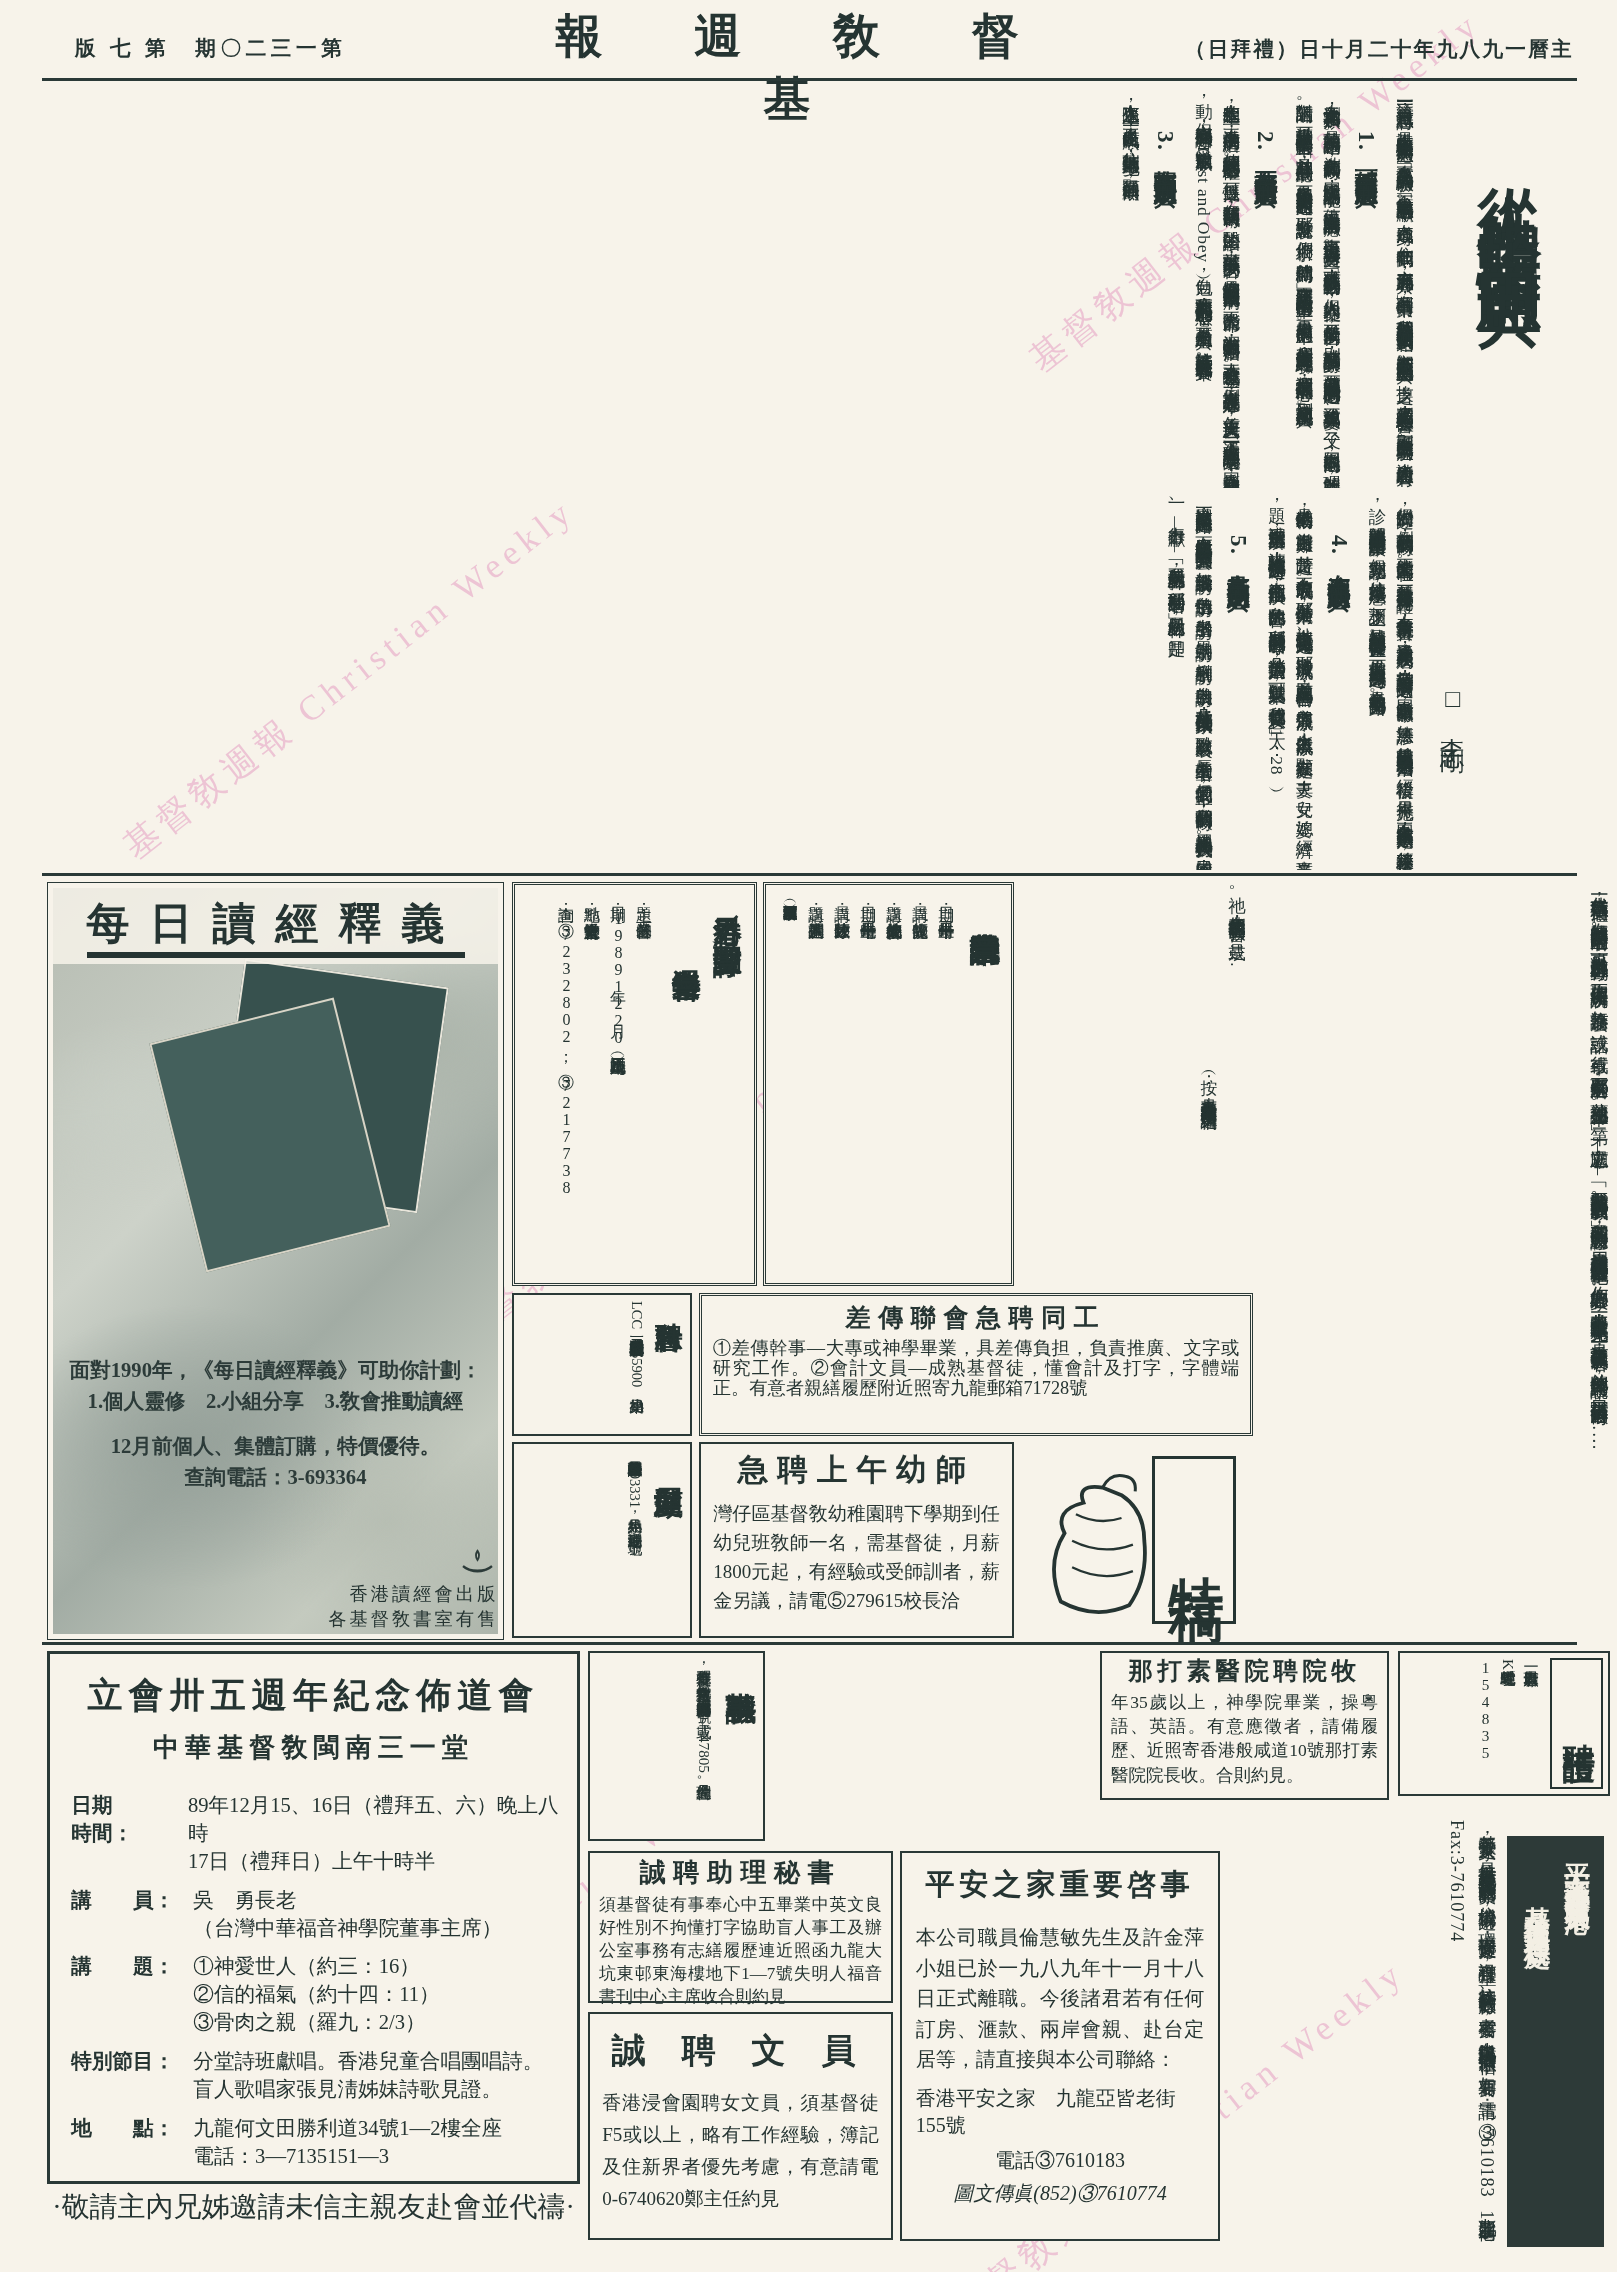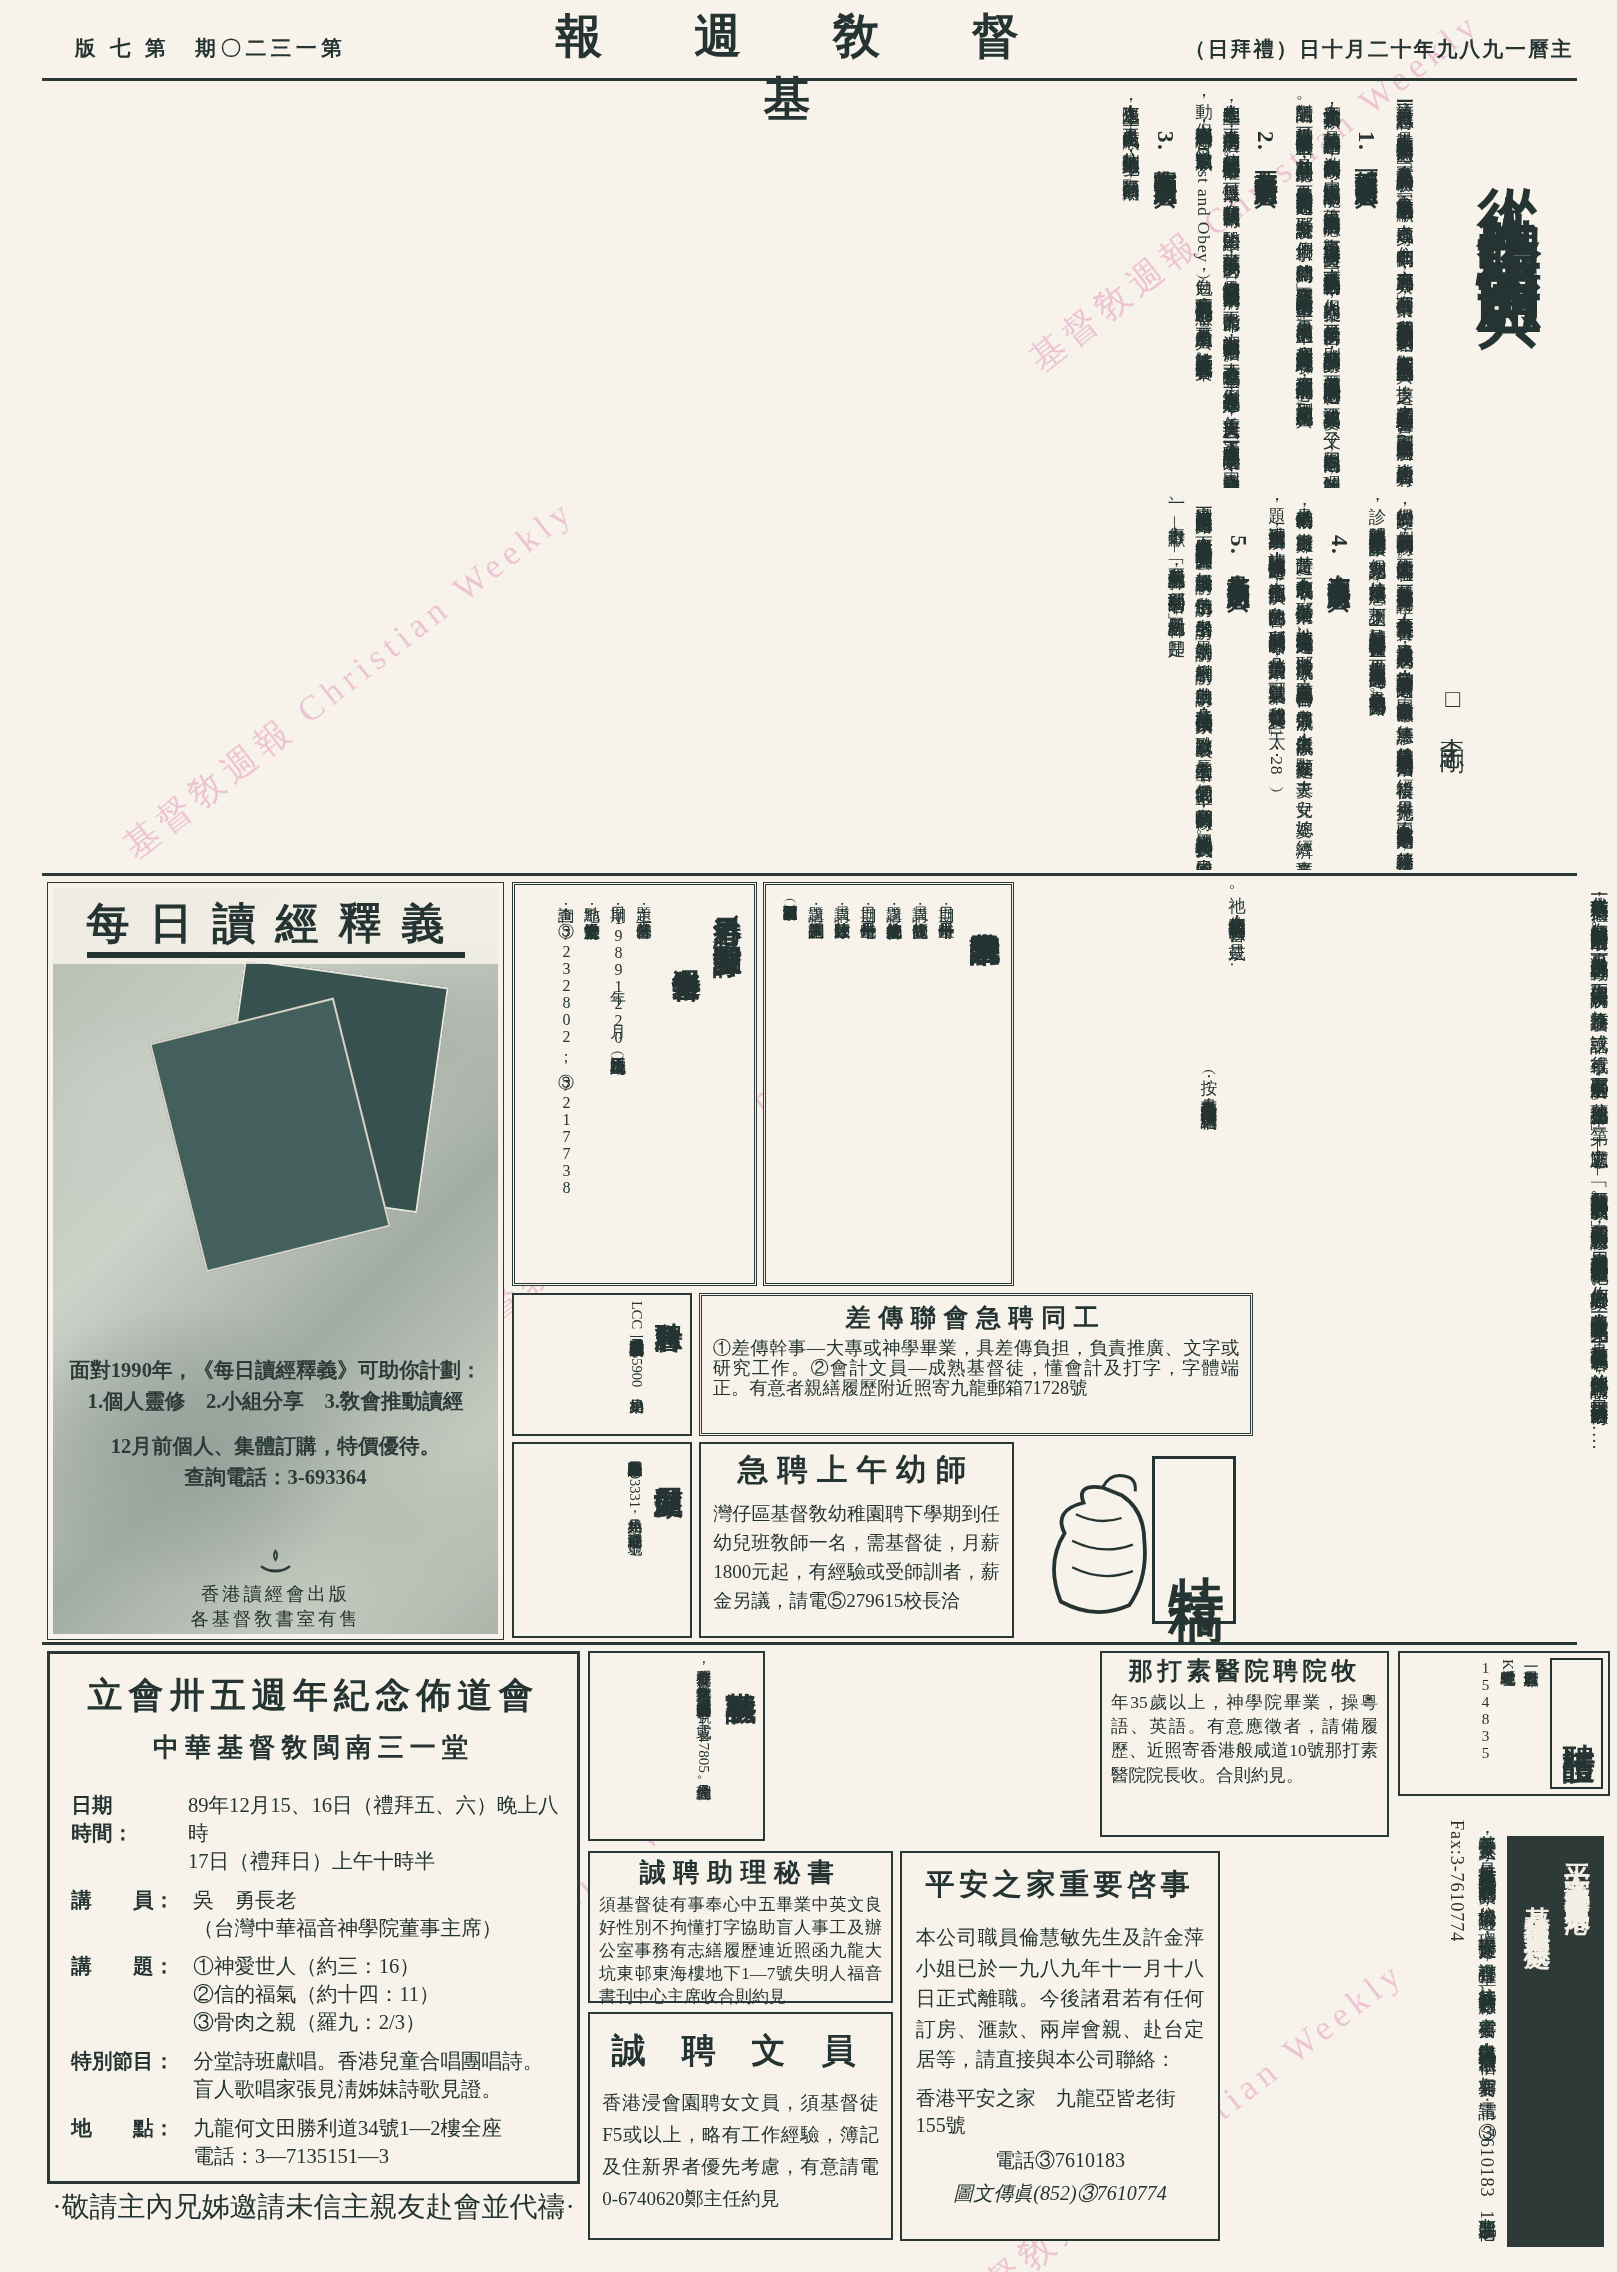--- a/index.html
+++ b/index.html
@@ -71,21 +71,21 @@
       <div class="book" style="left:122px;top:129px;width:190px;height:236px;background:#44605c;transform:rotate(-14deg);border-color:#d8d4c6;"></div>
       <div style="position:absolute;left:0;top:0;width:100%;text-align:center;background:rgba(247,243,234,.85);padding:7.6px 0 10.7px 0;">
         <span style="font-size:43px;font-weight:bold;letter-spacing:20px;border-bottom:6.1px solid #253432;padding-bottom:4.6px;">每日讀經釋義</span>
       </div>
       <div style="position:absolute;left:0;top:465px;width:100%;text-align:center;font-weight:bold;color:#2c3b39;">
         <div style="font-size:20.6px;margin:3px 0;">面對1990年，《每日讀經釋義》可助你計劃：</div>
         <div style="font-size:20.6px;margin:3px 0;">1.個人靈修　2.小組分享　3.敎會推動讀經</div>
         <div style="font-size:20.6px;margin:17px 0 3px 0;">12月前個人、集體訂購，特價優待。</div>
         <div style="font-size:20.6px;margin:3px 0;">查詢電話：3-693364</div>
       </div>
-      <div style="position:absolute;left:0;top:655px;width:100%;text-align:center;">
+      <div style="position:absolute;left:0;top:655px;width:100%;text-align:right;">
         <svg width="41" height="34" viewBox="0 0 54 44">
           <path d="M8 30 Q27 44 46 30 Q40 36 27 36 Q14 36 8 30 Z" fill="none" stroke="#2c3b39" stroke-width="3"></path>
           <path d="M27 10 Q31 16 27 22 Q23 16 27 10 Z" fill="none" stroke="#2c3b39" stroke-width="2.5"></path>
         </svg>
         <div style="font-size:18.3px;letter-spacing:3px;">香港讀經會出版</div>
         <div style="font-size:18.3px;letter-spacing:3px;">各基督敎書室有售</div>
       </div>
     </div>
   </div>
 
@@ -185,21 +185,21 @@
   </div>
 
   <div class="box" style="left:588px;top:1651px;width:177px;height:190px;">
     <div class="v" style="position:absolute;inset:6.1px;font-size:15.2px;line-height:23.6px;">
       <span class="vt" style="font-size:30.5px;line-height:1.1;margin-left:7.6px;padding-top:9.1px;">誠聘幹事</span>
       <span>中五程度基督徒，熟日常敎會文件繕寫，履歷要求待遇寄新界元朗郵箱8號，或電0—47805値理會約見。</span>
     </div>
   </div>
 
 
-  <div class="box" style="left:1100px;top:1651px;width:289px;height:186px;">
+  <div class="box" style="left:1100px;top:1651px;width:289px;height:149px;">
     <div style="text-align:center;font-size:24.4px;font-weight:bold;letter-spacing:4.6px;margin-top:1.5px;">那打素醫院聘院牧</div>
     <div style="margin:3px 9.1px;font-size:17.5px;line-height:24.4px;text-align:justify;">年35歲以上，神學院畢業，操粵語、英語。有意應徵者，請備履歷、近照寄香港般咸道10號那打素醫院院長收。合則約見。</div>
   </div>
 
   <div class="box" style="left:1398px;top:1651px;width:212px;height:145px;">
     <div class="v" style="position:absolute;right:4.6px;top:4.6px;bottom:4.6px;width:53px;border:2.3px solid #253432;
                           font-size:32px;font-weight:bold;text-align:center;letter-spacing:3px;box-sizing:border-box;">聘請護士</div>
     <div class="v" style="position:absolute;left:6.1px;top:6.1px;bottom:6.1px;right:65px;font-size:15.2px;line-height:23px;">
       <span class="vline">看顧一老人日班體</span>
       <span class="vline">健經驗晚七電K7</span>

